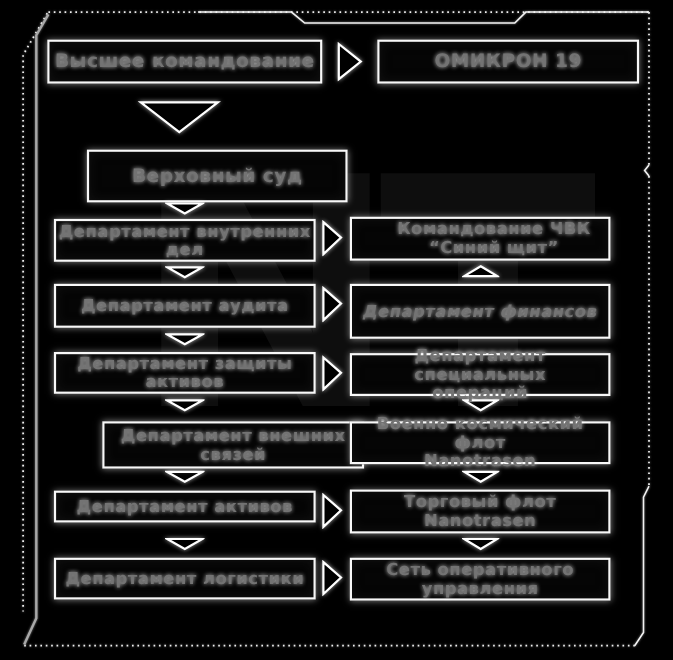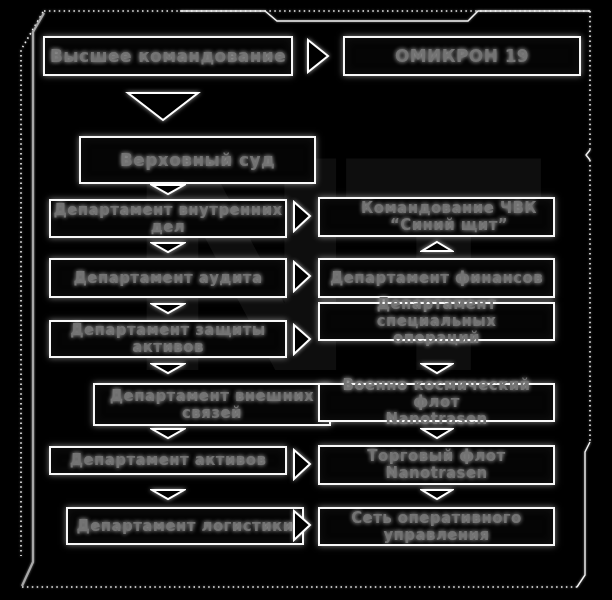--- a/index.html
+++ b/index.html
@@ -26,25 +26,25 @@
   }
   .hdr{font-size:17px;line-height:19px;}
   
   .b-supreme{left:43px;top:36px;width:250px;height:40px;}
   .b-station{left:343px;top:36px;width:238px;height:40px;}
   .b-court{left:50px;top:136px;width:237px;height:48px;margin-left:29px;}
   
   .lc{left:49px;width:238px;}
   .lc1{top:199px;height:39px;} .lc2{top:258px;height:40px;}
   .lc3{top:320px;height:38px;} .lc4{top:383px;height:43px;margin-left:44px;}
-  .lc5{top:446px;height:29px;} .lc6{top:507px;height:38px;margin-left:17px;}
+  .lc5{top:446px;height:29px;} .lc6{top:507px;height:38px;}
   
   .rc{left:318px;width:237px;}
-  .rc1{top:197px;height:40px;padding-left:25px;} .rc2{top:258px;height:40px;}
-  .rc3{top:302px;height:39px;} .rc4{top:383px;height:39px;}
+  .rc1{top:197px;height:40px;padding-left:25px;} .rc2{top:258px;height:50px;font-style:italic;}
+  .rc3{top:321px;height:39px;} .rc4{top:383px;height:39px;}
   .rc5{top:445px;height:40px;} .rc6{top:507px;height:39px;}
   
   .arrow{position:absolute;filter:drop-shadow(0 0 2px rgba(255,255,255,.65));}
   .arrow polygon{fill:#000;stroke:#fff;stroke-width:2;stroke-linejoin:miter;}
   
   #frame{position:absolute;left:0;top:0;filter:drop-shadow(0 0 1px rgba(255,255,255,.5));}
   #frame .dot{fill:none;stroke:#efefef;stroke-width:1.6;stroke-dasharray:1.5 3.4;}
   #frame .sol{fill:none;stroke:#f2f2f2;stroke-width:1.4;}
   #frame .gray{fill:none;stroke:#a8a8a8;stroke-width:2.2;}
 </style>

